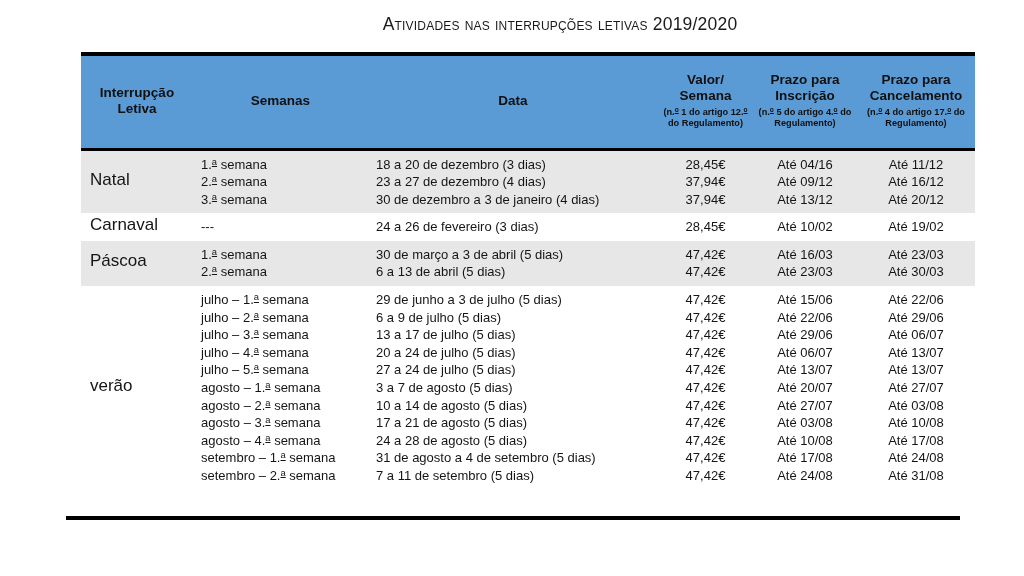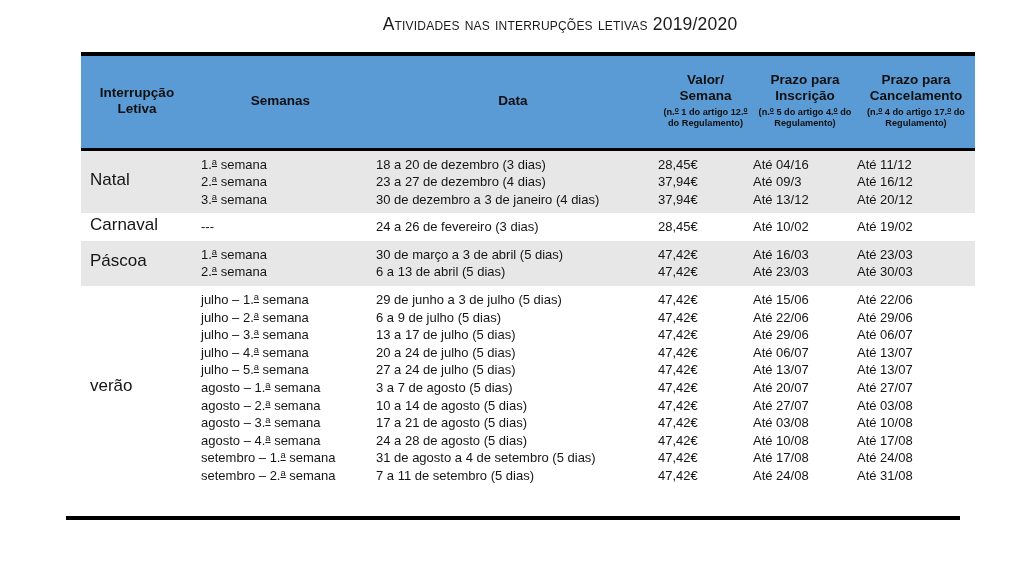--- a/index.html
+++ b/index.html
@@ -99,21 +99,21 @@
   td.cell-label {
     text-align: left;
     padding-left: 9px;
     font-size: 17px;
   }
   td.cell-list {
     text-align: left;
     padding-left: 8px;
   }
   td.cell-center {
-    text-align: left;
+    text-align: center;
   }
 
   .lines { display: block; }
   .lines .ln {
     display: block;
     height: 17.6px;
     line-height: 17.6px;
     white-space: nowrap;
     overflow: visible;
   }
@@ -205,21 +205,21 @@
           <td class="cell-center">
             <span class="lines">
               <span class="ln">28,45€</span>
               <span class="ln">37,94€</span>
               <span class="ln">37,94€</span>
             </span>
           </td>
           <td class="cell-center">
             <span class="lines">
               <span class="ln">Até 04/16</span>
-              <span class="ln">Até 09/3</span>
+              <span class="ln">Até 09/12</span>
               <span class="ln">Até 13/12</span>
             </span>
           </td>
           <td class="cell-center">
             <span class="lines">
               <span class="ln">Até 11/12</span>
               <span class="ln">Até 16/12</span>
               <span class="ln">Até 20/12</span>
             </span>
           </td>

